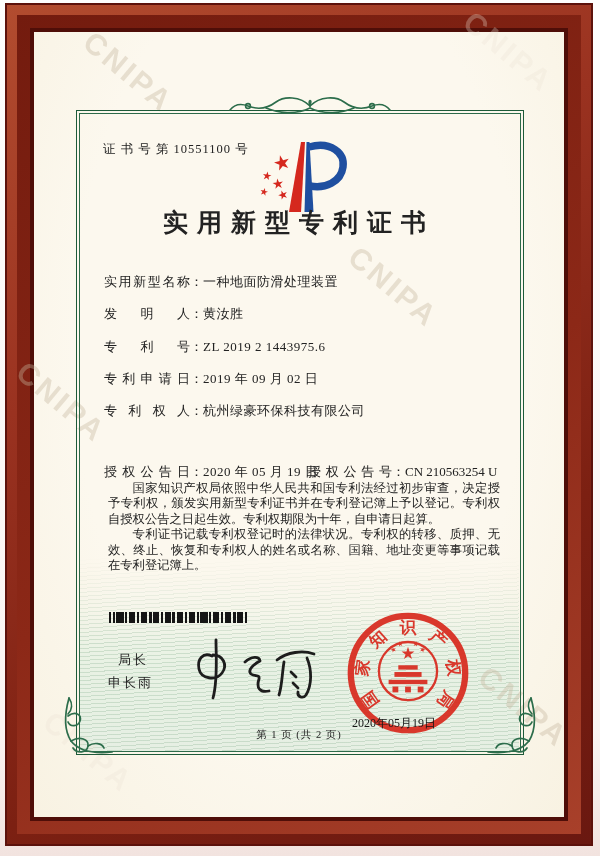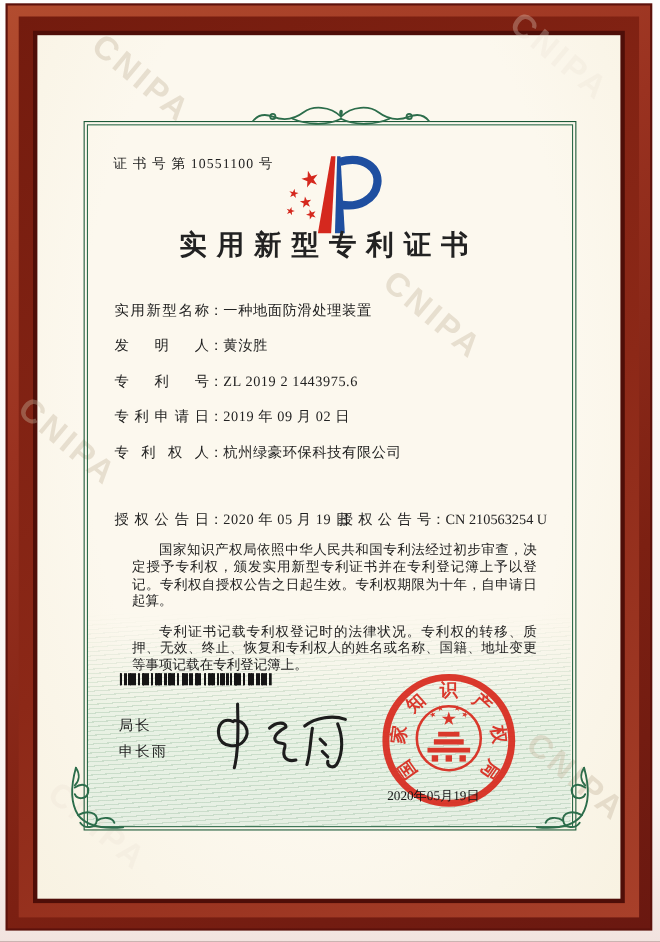--- a/index.html
+++ b/index.html
@@ -30,27 +30,27 @@
   .abs{position:absolute;z-index:4;}
   .cert-no{left:103px;top:141px;font-size:12.5px;letter-spacing:1px;}
   .logo{left:256px;top:138px;width:104px;height:78px;}
   .title{left:76px;top:206px;width:446px;text-align:center;font-size:25px;font-weight:bold;letter-spacing:9px;}
   .row{left:104px;width:400px;font-size:13px;line-height:18px;white-space:nowrap;}
   .row .label{display:inline-block;width:86px;text-align:justify;text-align-last:justify;}
   .row .value{letter-spacing:0.5px;}
   .grant-pair{left:308px;top:463px;font-size:13px;white-space:nowrap;}
   .grant-pair .label{display:inline-block;width:84px;text-align:justify;text-align-last:justify;}
   .paras{left:108px;top:481px;width:392px;font-size:12.3px;line-height:15.4px;text-align:justify;z-index:4;position:absolute;}
-  .paras p{margin:12px;text-indent:2em;}
+  .paras p{margin:0;text-indent:2em;}
   .barcode{left:109px;top:612px;width:138px;height:11px;z-index:4;position:absolute;
       background:
         repeating-linear-gradient(90deg,#151515 0 2px,transparent 2px 4px),
         repeating-linear-gradient(90deg,#151515 0 1px,transparent 1px 7px),
         repeating-linear-gradient(90deg,transparent 0 9px,#151515 9px 12px);}
-  .signer-title{left:108px;top:651px;font-size:13px;letter-spacing:2px;}
+  .signer-title{left:118px;top:651px;font-size:13px;letter-spacing:2px;}
   .signer-name{left:108px;top:674px;font-size:13px;letter-spacing:2px;}
   .signature{left:190px;top:630px;width:128px;height:72px;}
   .seal{left:344px;top:609px;width:128px;height:128px;z-index:5;}
   .seal-date{left:352px;top:695px;width:116px;font-size:12px;color:#161616;z-index:6;margin-top:20px;}
   .page-note{left:76px;top:728px;width:446px;text-align:center;font-size:10.5px;letter-spacing:1px;}
   .cont-note{left:200px;top:760px;width:200px;text-align:center;font-size:11.5px;letter-spacing:2px;
              background:#fffdf6;padding:2px 0;z-index:4;position:absolute;}
   .ornament-top{left:228px;top:93px;width:164px;height:26px;z-index:4;}
   .flourish-bl{left:60px;top:696px;width:58px;height:62px;z-index:4;}
   .flourish-br{left:482px;top:696px;width:58px;height:62px;z-index:4;transform:scaleX(-1);}
@@ -198,14 +198,15 @@
         <rect x="52" y="65" width="28" height="5"></rect>
         <rect x="46" y="73" width="40" height="4.5"></rect>
         <rect x="50" y="80" width="6" height="6"></rect>
         <rect x="63" y="80" width="6" height="6"></rect>
         <rect x="76" y="80" width="6" height="6"></rect>
       </g>
     </g>
   </svg>
   <div class="abs seal-date">2020年05月19日</div>
 
+  <div class="abs page-note">第 1 页 (共 2 页)</div>
 
 </div>
 
 </body></html>

